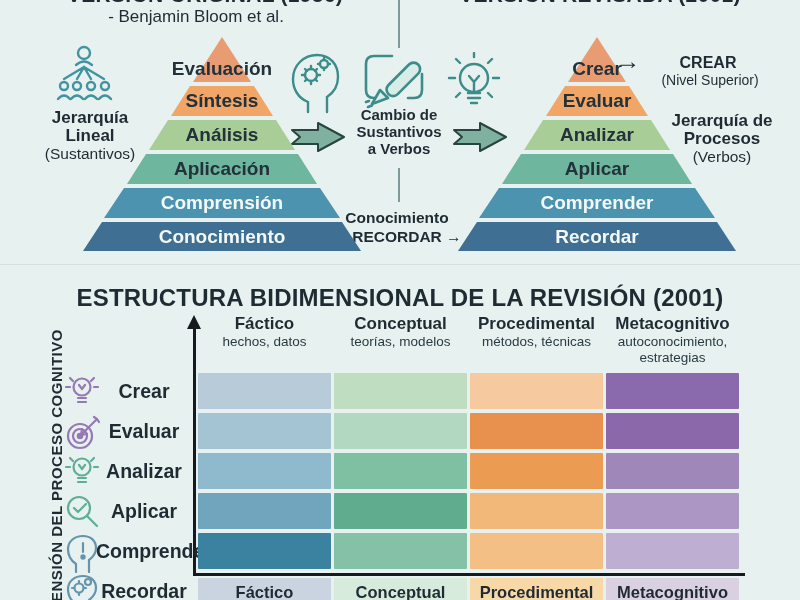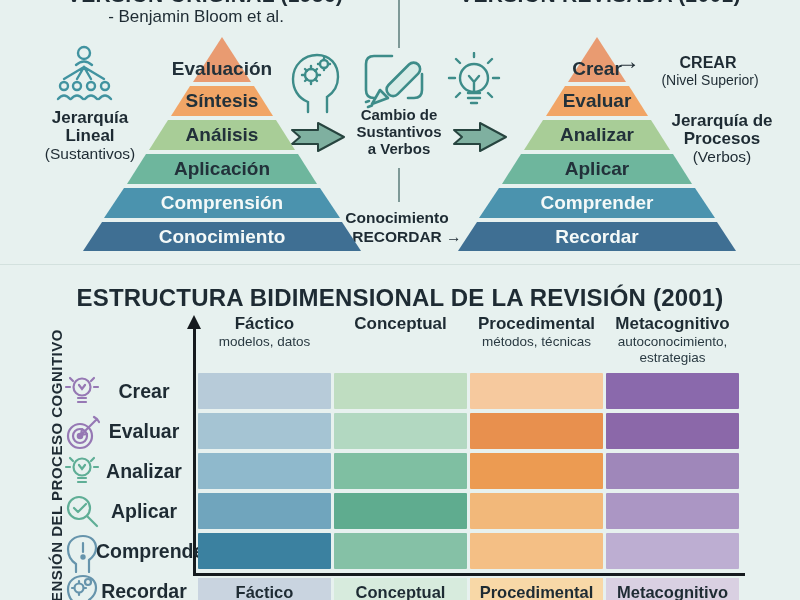--- a/index.html
+++ b/index.html
@@ -176,24 +176,25 @@
     <div class="plabel pl5">Comprender</div>
     <div class="plabel pl6">Recordar</div>
   </div>
 
   <div class="abs hsep"></div>
 
   <div class="abs ctr matrix-title">ESTRUCTURA BIDIMENSIONAL DE LA REVISIÓN (2001)</div>
 
   <div class="abs ctr col-head" style="left:198px;">
     <div class="nm">Fáctico</div>
-    <div class="sb">modelos, datos</div>
+    <div class="sb">hechos, datos</div>
   </div>
   <div class="abs ctr col-head" style="left:334px;">
     <div class="nm">Conceptual</div>
+    <div class="sb">teorías, modelos</div>
   </div>
   <div class="abs ctr col-head" style="left:470px;">
     <div class="nm">Procedimental</div>
     <div class="sb">métodos, técnicas</div>
   </div>
   <div class="abs ctr col-head" style="left:606px;">
     <div class="nm">Metacognitivo</div>
     <div class="sb">autoconocimiento, estrategias</div>
   </div>
 

